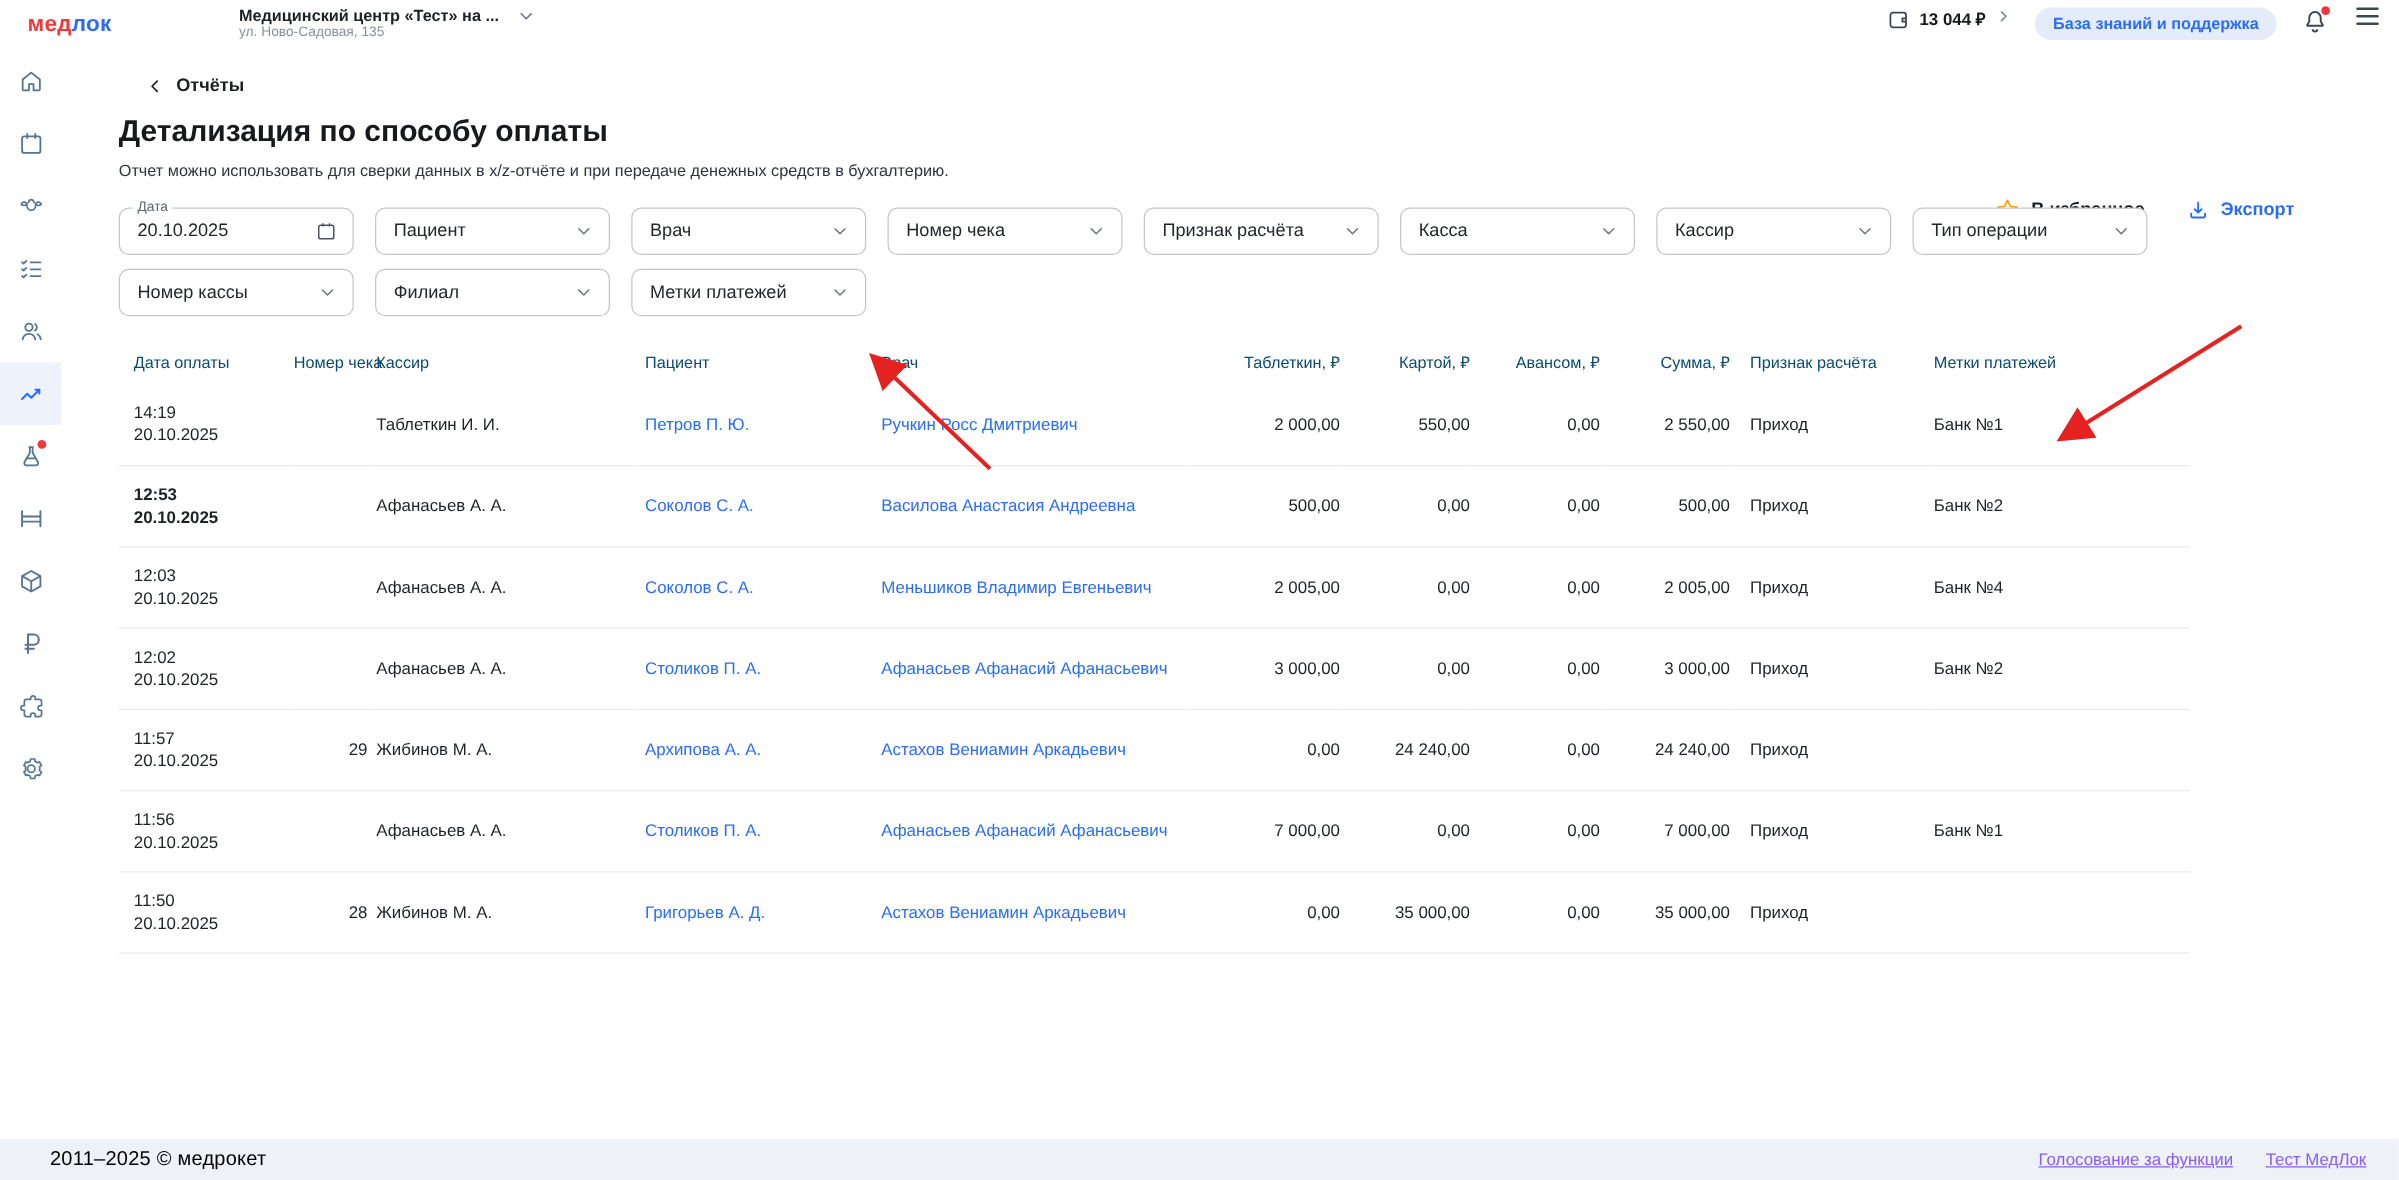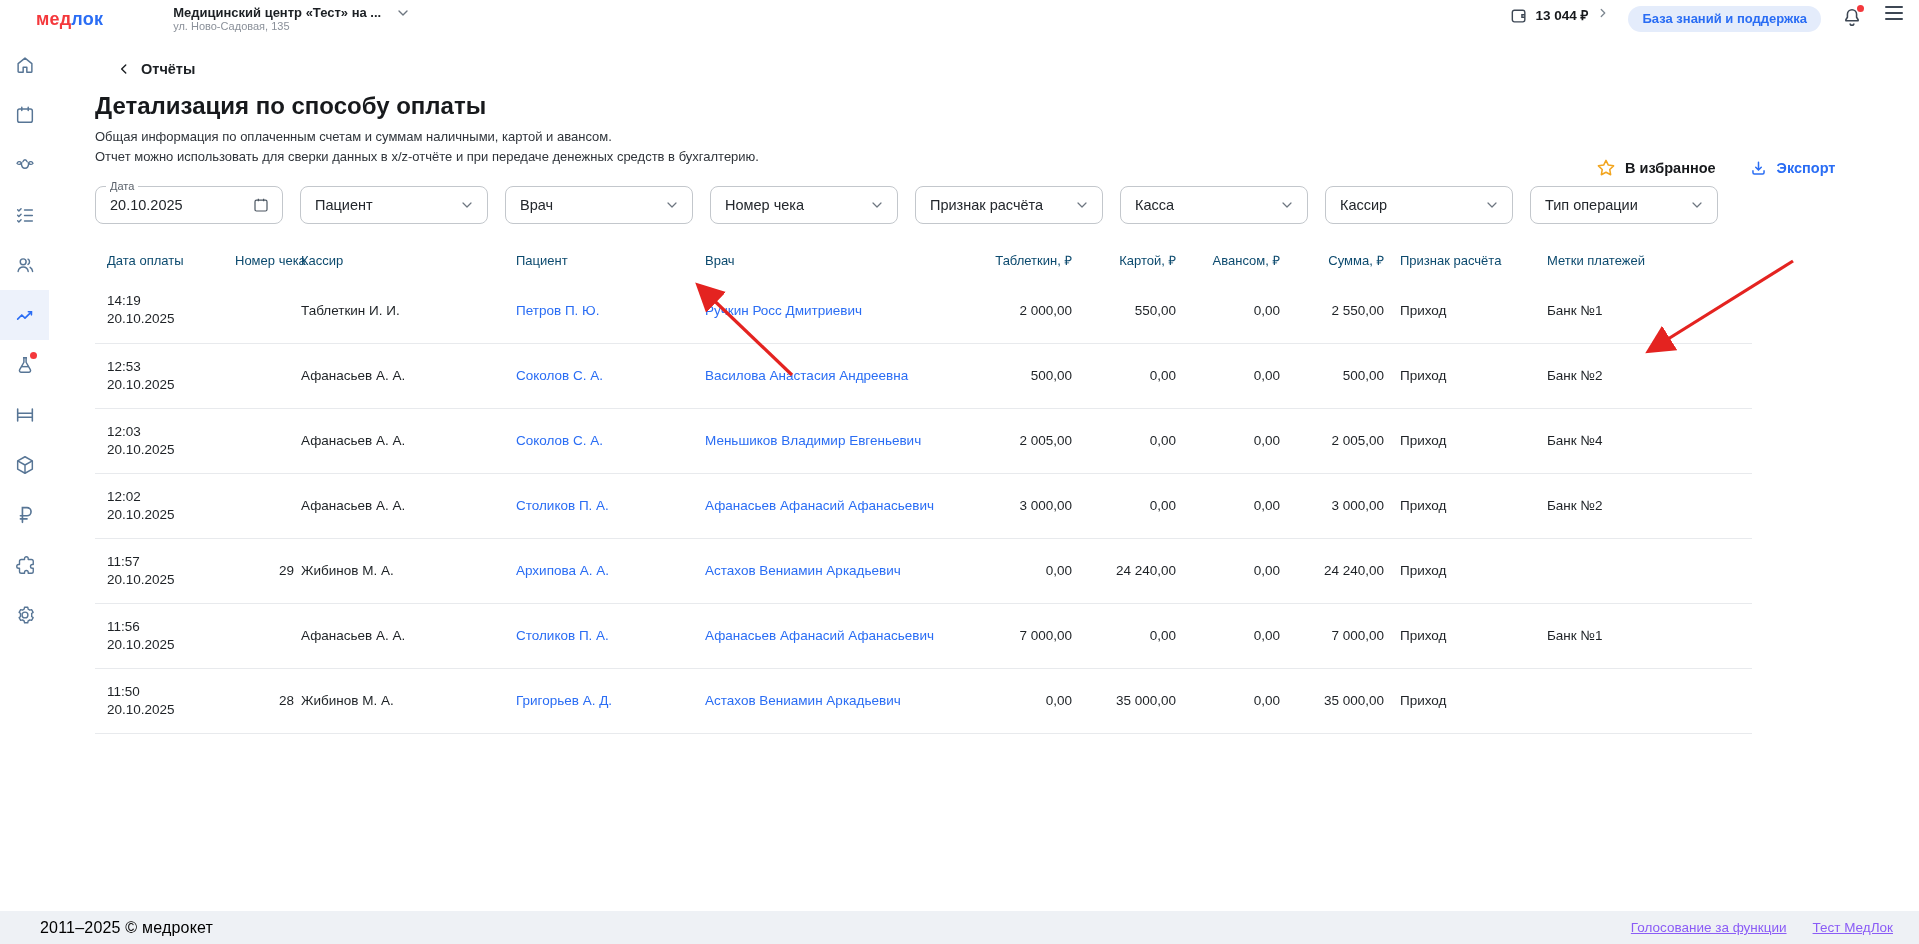--- a/index.html
+++ b/index.html
@@ -2,21 +2,21 @@
 <html lang="ru"><head>
 <meta charset="utf-8">
 <style>
   html,body{margin:0;padding:0;}
   body{
     width:1919px;height:944px;position:relative;overflow:hidden;
     background:#ffffff;font-family:"Liberation Sans",sans-serif;
     -webkit-font-smoothing:antialiased;color:#1e2226;
   }
   
-  .topbar{position:absolute;top:0;left:18px;right:0;height:37px;background:#fff;display:flex;align-items:center;z-index:10;}
+  .topbar{position:absolute;top:0;left:4px;right:0;height:37px;background:#fff;display:flex;align-items:center;z-index:10;gap:32px;}
   .logo{margin-left:18px;font-size:18px;font-weight:700;letter-spacing:.2px;line-height:1;}
   .logo .l1{color:#f4383c;}
   .logo .l2{color:#2a6df4;}
   .clinic{margin-left:70px;display:flex;align-items:flex-start;cursor:pointer;}
   .clinic-txt .name{font-size:13px;font-weight:600;color:#1c2024;line-height:15px;}
   .clinic-txt .addr{font-size:11px;color:#8a9099;line-height:13px;}
   .clinic .chev{margin-left:14px;color:#6d7680;width:16px;height:16px;}
   .top-right{margin-left:auto;display:flex;align-items:flex-start;margin-right:16px;}
   .wallet{width:20px;height:20px;color:#3d4754;}
   .balance{font-size:13.5px;font-weight:700;color:#17191c;margin-left:7px;}
@@ -197,21 +197,20 @@
   </svg>
 
 <div class="main">
   <div class="breadcrumb">
     <svg class="bchev" viewBox="0 0 24 24" fill="none" stroke="currentColor" stroke-width="2.4" stroke-linecap="round" stroke-linejoin="round">
         <path d="M15 5l-7 7 7 7"></path>
       </svg>
     <span class="blabel">Отчёты</span>
   </div>
   <div class="page-title">Детализация по способу оплаты</div>
-  <div class="page-sub">Общая информация по оплаченным счетам и суммам наличными, картой и авансом.</div>
   <div class="page-sub">Отчет можно использовать для сверки данных в x/z-отчёте и при передаче денежных средств в бухгалтерию.</div>
 
   <div class="actions">
     <div class="act">
       <svg viewBox="0 0 24 24" fill="none" stroke="#f2a51f" stroke-width="1.8" stroke-linejoin="round">
           <path d="M12 2.8l2.8 5.7 6.3.9-4.6 4.4 1.1 6.3-5.6-3-5.6 3 1.1-6.3L2.9 9.4l6.3-.9z"></path>
         </svg>
       <span class="fav-label">В избранное</span>
     </div>
     <div class="act export">
@@ -270,20 +269,40 @@
           </svg>
         </div>
         <div class="fbox">
           <span>Тип операции</span>
           <svg class="fchev" viewBox="0 0 24 24" fill="none" stroke="currentColor" stroke-width="1.8" stroke-linecap="round" stroke-linejoin="round">
             <path d="M6 9l6 6 6-6"></path>
           </svg>
         </div>
       </div>
   </div>
+  <div class="filters-row second" id="filters-row2">
+      <div class="fbox">
+        <span>Номер кассы</span>
+        <svg class="fchev" viewBox="0 0 24 24" fill="none" stroke="currentColor" stroke-width="1.8" stroke-linecap="round" stroke-linejoin="round">
+          <path d="M6 9l6 6 6-6"></path>
+        </svg>
+      </div>
+      <div class="fbox">
+        <span>Филиал</span>
+        <svg class="fchev" viewBox="0 0 24 24" fill="none" stroke="currentColor" stroke-width="1.8" stroke-linecap="round" stroke-linejoin="round">
+          <path d="M6 9l6 6 6-6"></path>
+        </svg>
+      </div>
+      <div class="fbox">
+        <span>Метки платежей</span>
+        <svg class="fchev" viewBox="0 0 24 24" fill="none" stroke="currentColor" stroke-width="1.8" stroke-linecap="round" stroke-linejoin="round">
+          <path d="M6 9l6 6 6-6"></path>
+        </svg>
+      </div>
+    </div>
 
   <table class="report">
     <colgroup id="cols">
         <col style="width: 140px;">
         <col style="width: 60px;">
         <col style="width: 215px;">
         <col style="width: 190px;">
         <col style="width: 250px;">
         <col style="width: 123px;">
         <col style="width: 104px;">
@@ -318,21 +337,21 @@
           <td class="al" style="padding-left: 6px;"><a class="cell-link">Петров П. Ю.</a></td>
           <td class="al" style="padding-left: 5px;"><a class="cell-link">Ручкин Росс Дмитриевич</a></td>
           <td class="ar" style="padding-left: 0px;">2 000,00</td>
           <td class="ar" style="padding-left: 0px;">550,00</td>
           <td class="ar" style="padding-left: 0px;">0,00</td>
           <td class="ar" style="padding-left: 0px;">2 550,00</td>
           <td class="al" style="padding-left: 15px;">Приход</td>
           <td class="al" style="padding-left: 0px;">Банк №1</td>
         </tr>
         <tr class="data-row">
-          <td class="al dcell" style="padding-left: 12px;">
+          <td class="al dcell" style="padding-left: 12px; font-weight: bold;">
             <div class="t">12:53</div>
             <div class="d">20.10.2025</div>
           </td>
           <td class="ar" style="padding-left: 0px;"></td>
           <td class="al" style="padding-left: 6px;">Афанасьев А. А.</td>
           <td class="al" style="padding-left: 6px;"><a class="cell-link">Соколов С. А.</a></td>
           <td class="al" style="padding-left: 5px;"><a class="cell-link">Василова Анастасия Андреевна</a></td>
           <td class="ar" style="padding-left: 0px;">500,00</td>
           <td class="ar" style="padding-left: 0px;">0,00</td>
           <td class="ar" style="padding-left: 0px;">0,00</td>

